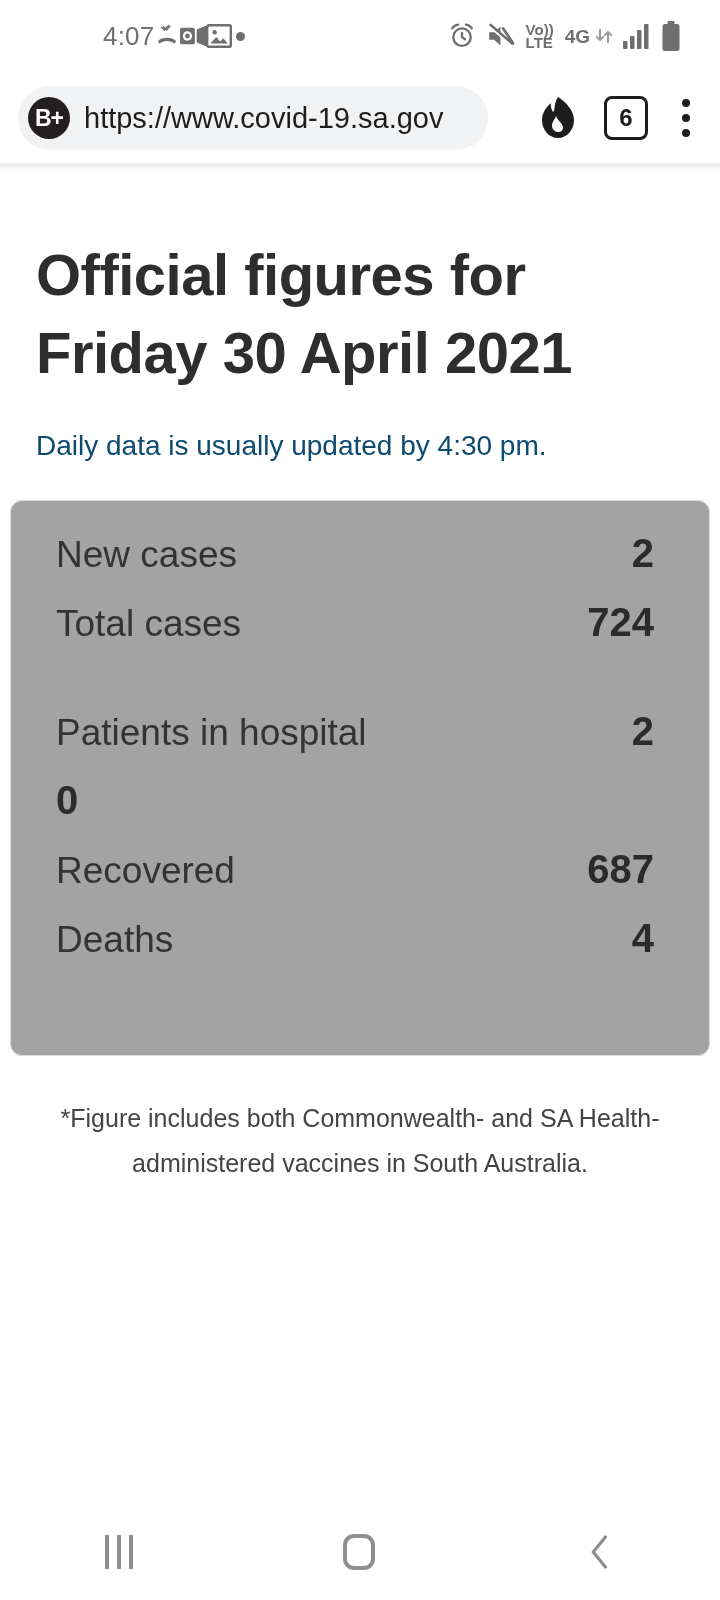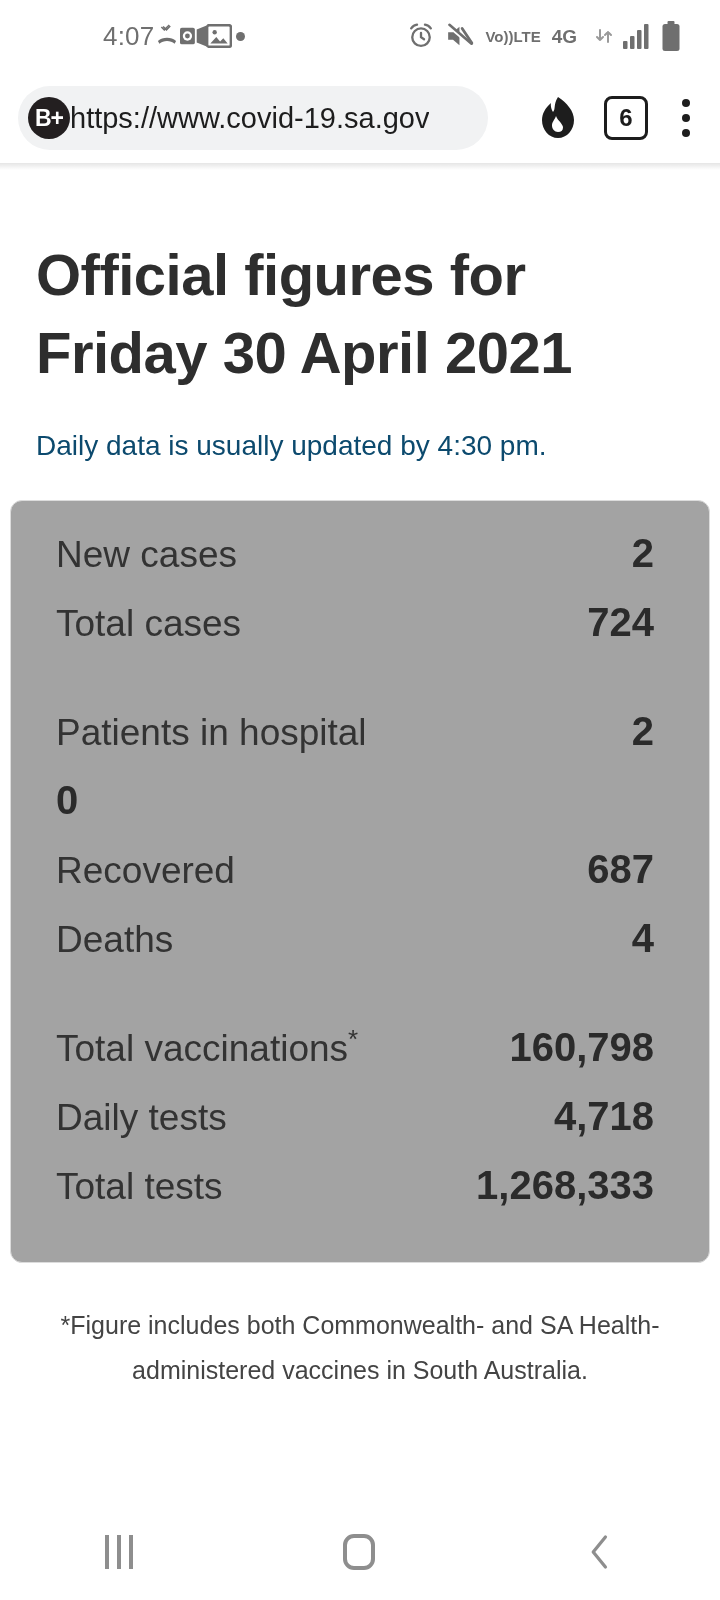--- a/index.html
+++ b/index.html
@@ -34,21 +34,21 @@
     overflow:hidden;
   }
   .brave-badge{
     width:42px; height:42px; border-radius:50%;
     background:#231f20; color:#fff; margin-left:10px;
     display:flex; align-items:center; justify-content:center;
     font-size:23px; font-weight:bold; letter-spacing:-1px;
     flex:0 0 auto; line-height:1;
   }
   .url-text{
-    font-size:29px; color:#1d1d1d;
+    margin-left:14px; font-size:29px; color:#1d1d1d;
     white-space:nowrap; overflow:hidden;
     font-family:"Liberation Sans", sans-serif;
   }
   .tb-actions{ position:absolute; right:22px; top:0; height:91px; display:flex; align-items:center; gap:26px; }
   .tabcount{
     width:44px; height:44px; border:3.5px solid #1d1d1d; border-radius:8px;
     display:flex; align-items:center; justify-content:center;
     font-size:24px; font-weight:bold; color:#1d1d1d;
   }
   .kebab{ width:8px; display:flex; flex-direction:column; gap:7px; align-items:center; padding:0 12px; }
@@ -138,26 +138,26 @@
         <path d="M20.4 5.4 C19 3.4 17 2.4 15.4 2.2" stroke-linecap="round"></path>
       </svg>
 
       <svg class="ic" width="28" height="26" viewBox="0 0 26 24" fill="#6f6f6f">
         <path d="M2 8.5h4.5L12.5 3.5v17L6.5 15.5H2z"></path>
         <path d="M15 5 L24 18.5" stroke="#6f6f6f" stroke-width="2.6" stroke-linecap="round"></path>
         <path d="M2.5 2.5 L23 20" stroke="#fff" stroke-width="3.4"></path>
         <path d="M3.2 1.6 L23.7 19.2" stroke="#6f6f6f" stroke-width="2.4" stroke-linecap="round"></path>
       </svg>
 
-      <span class="ic" style="display:flex;flex-direction:row;line-height:13px;font-size:15px;font-weight:bold;color:#6f6f6f;">
+      <span class="ic" style="display:flex;flex-direction:column;line-height:13px;font-size:15px;font-weight:bold;color:#6f6f6f;">
         <span>Vo))</span>
         <span>LTE</span>
       </span>
 
-      <span class="ic" style="display:flex;align-items:center;gap:19px;justify-content:space-between;">
+      <span class="ic" style="display:flex;align-items:center;gap:6px;justify-content:space-between;">
         <span style="font-size:19px;font-weight:bold;color:#6f6f6f;line-height:19px;">4G</span>
         <svg width="16" height="22" viewBox="0 0 16 22" fill="#9a9a9a">
           <path d="M4 5 v10 M4 15 l-3-3 M4 15 l3-3" stroke="#9a9a9a" stroke-width="2" fill="none" stroke-linecap="round"></path>
           <path d="M12 17 v-10 M12 7 l-3 3 M12 7 l3 3" stroke="#9a9a9a" stroke-width="2" fill="none" stroke-linecap="round"></path>
         </svg>
       </span>
 
       <svg class="ic" width="28" height="26" viewBox="0 0 28 26" fill="#6f6f6f">
         <rect x="0" y="18" width="4.5" height="8" rx="1"></rect>
         <rect x="7" y="13" width="4.5" height="13" rx="1"></rect>
@@ -228,34 +228,20 @@
           <span class="value">687</span>
         </div>
         <div class="row">
           <span class="label">Deaths</span>
           <span class="value">4</span>
         </div>
       </div>
 
       <div class="group-gap"></div>
 
-      <div>
-        <div class="row">
-          <span class="label"><span>Total vaccinations</span><sup>*</sup></span>
-          <span class="value">160,798</span>
-        </div>
-        <div class="row">
-          <span class="label">Daily tests</span>
-          <span class="value">4,718</span>
-        </div>
-        <div class="row">
-          <span class="label">Total tests</span>
-          <span class="value">1,268,333</span>
-        </div>
-      </div>
 
     </div>
 
     <p class="footnote">*Figure includes both Commonwealth- and SA Health-administered vaccines in South Australia.</p>
   </div>
 
   <div class="navbar">
     <div class="nav-recents">
       <i></i>
       <i></i>

